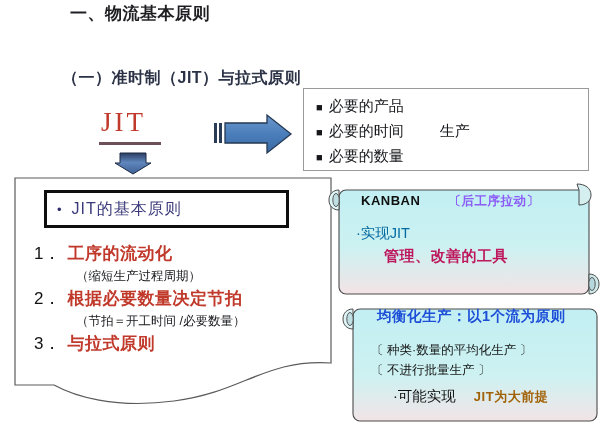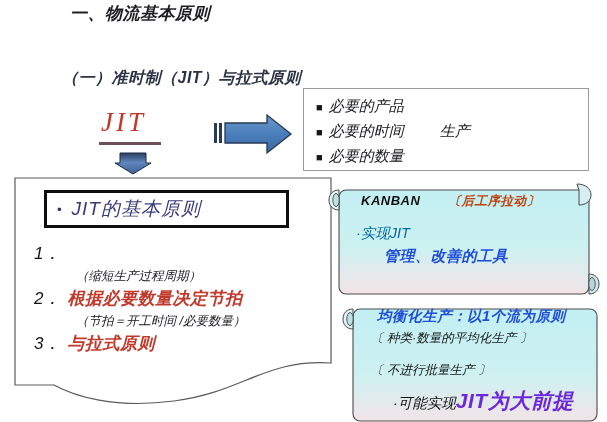--- a/index.html
+++ b/index.html
@@ -9,21 +9,20 @@
   }
   body {
     font-family: "Liberation Sans", "DejaVu Sans", sans-serif;
   }
   #slide {
     position: relative;
     width: 607px;
     height: 422px;
     background: #ffffff;
     overflow: hidden;
-    font-style: italic;
   }
 
   
   .slide-title {
     position: absolute;
     left: 70px;
     top: 2px;
     font-size: 17px;
     font-weight: bold;
     color: #1d1d22;
@@ -138,21 +137,21 @@
     display: flex;
     align-items: center;
     padding-left: 10px;
   }
   .inner-box .dot {
     font-size: 13px;
     color: #2f2f6e;
     margin-right: 10px;
   }
   .inner-box .txt {
-    font-size: 19px;
+    font-size: 16px;
     color: #3a3a7a;
     letter-spacing: 1px;
     white-space: nowrap;
   }
   .num-line {
     position: absolute;
     display: flex;
     align-items: baseline;
     white-space: nowrap;
   }
@@ -191,38 +190,38 @@
     font-size: 13px;
     font-weight: bold;
     color: #101010;
     letter-spacing: 0.5px;
     white-space: nowrap;
   }
   .kb-head .sub {
     margin-left: 24px;
     font-size: 12.5px;
     font-weight: bold;
-    color: #c2410c;
+    color: #8b5cf6;
     letter-spacing: 0.5px;
   }
   .kb-line1 {
     position: absolute;
     left: 29px;
     top: 41px;
     font-size: 14.5px;
     color: #0369a1;
     white-space: nowrap;
   }
   .kb-line2 {
     position: absolute;
     left: 57px;
     top: 64px;
     font-size: 15px;
     font-weight: bold;
-    color: #1d4ed8;
+    color: #be185d;
     letter-spacing: 0.5px;
     white-space: nowrap;
   }
   .hq-head {
     position: absolute;
     left: 36px;
     top: 5px;
     font-size: 14.5px;
     font-weight: bold;
     color: #1d4ed8;
@@ -237,24 +236,24 @@
   }
   .hq-last {
     position: absolute;
     left: 52px;
     top: 85px;
     font-size: 14.5px;
     color: #101010;
     white-space: nowrap;
   }
   .hq-last .hot {
-    font-size: 21px;
-    font-weight: bold;
-    color: #6d28d9;
-    margin-left: 0;
+    font-size: 13px;
+    font-weight: bold;
+    color: #a16207;
+    margin-left: 18px;
     letter-spacing: 0.5px;
   }
 </style>
 </head>
 <body>
 
 <div id="slide">
 
   <div class="slide-title">一、物流基本原则</div>
   <div class="section-title">（一）准时制（JIT）与拉式原则</div>
@@ -311,20 +310,21 @@
       <path d="M1,1 L317,1 L317,186 C250,182 230,215 160,224 C100,232 60,219 40,208 L1,208 Z" fill="#ffffff" stroke="#5b5b5b" stroke-width="1.2"></path>
     </svg>
     <div class="paper-content">
       <div class="inner-box">
         <span class="dot">•</span>
         <span class="txt">JIT的基本原则</span>
       </div>
 
       <div class="num-line" style="left:20px; top:65px;">
         <span class="num">1．</span>
+        <span class="red">工序的流动化</span>
       </div>
       <div class="sub-line" style="left:62px; top:91px;">（缩短生产过程周期）</div>
 
       <div class="num-line" style="left:20px; top:110px;">
         <span class="num">2．</span>
         <span class="red">根据必要数量决定节拍</span>
       </div>
       <div class="sub-line" style="left:62px; top:136px;">（节拍＝开工时间 /必要数量）</div>
 
       <div class="num-line" style="left:20px; top:155px;">
@@ -369,21 +369,21 @@
           <stop offset="60%" stop-color="#cef1f1"></stop>
           <stop offset="100%" stop-color="#f2e4e7"></stop>
         </linearGradient>
       </defs>
       <rect x="12" y="7" width="244" height="112" rx="7" ry="7" fill="url(#sc2)" stroke="#4a4a4a" stroke-width="1.1"></rect>
       <path d="M12 7 C6 7 2 11 2 17 C2 23 6 27 12 27 L12 7 Z" fill="#dff4f6" stroke="#4a4a4a" stroke-width="1"></path>
       <ellipse cx="9" cy="17" rx="3.2" ry="6.5" fill="#bfdfe3" stroke="#4a4a4a" stroke-width="0.9"></ellipse>
     </svg>
     <div class="scroll-body">
       <div class="hq-head">均衡化生产：以1个流为原则</div>
-      <div class="hq-p" style="left:30px; top:28px;">〔 种类·数量的平均化生产 〕</div>
+      <div class="hq-p" style="left:30px; top:40px;">〔 种类·数量的平均化生产 〕</div>
       <div class="hq-p" style="left:30px; top:60px;">〔 不进行批量生产 〕</div>
       <div class="hq-last">
         <span>·可能实现</span><span class="hot">JIT为大前提</span>
       </div>
     </div>
   </div>
 
 </div>
 
 </body></html>

